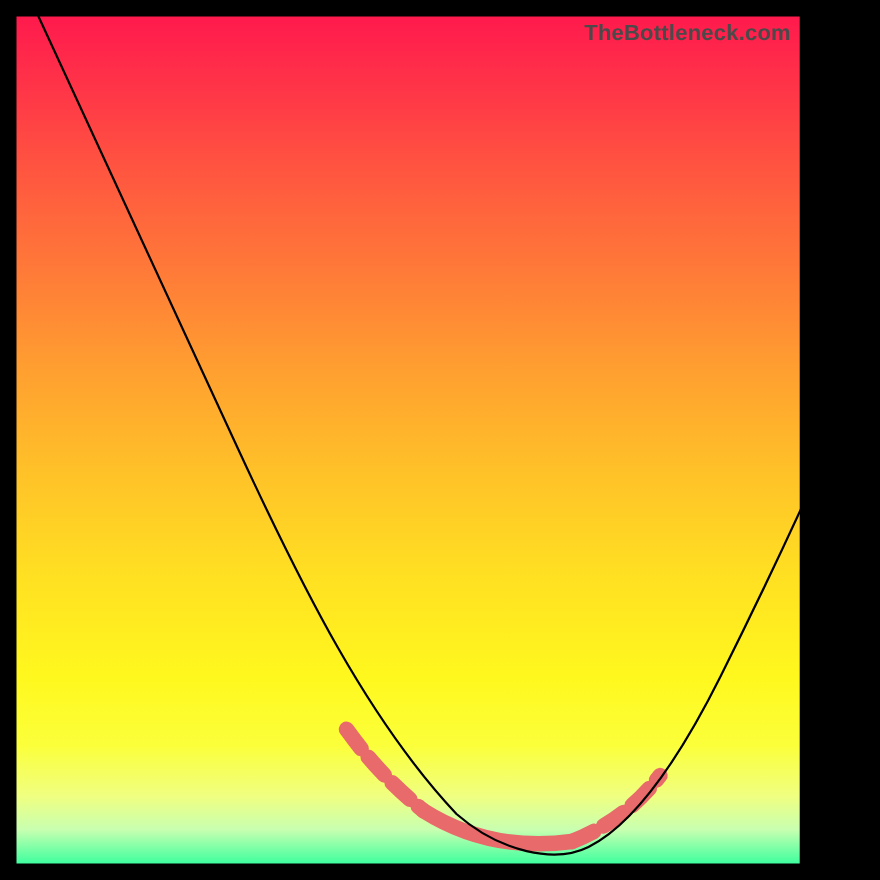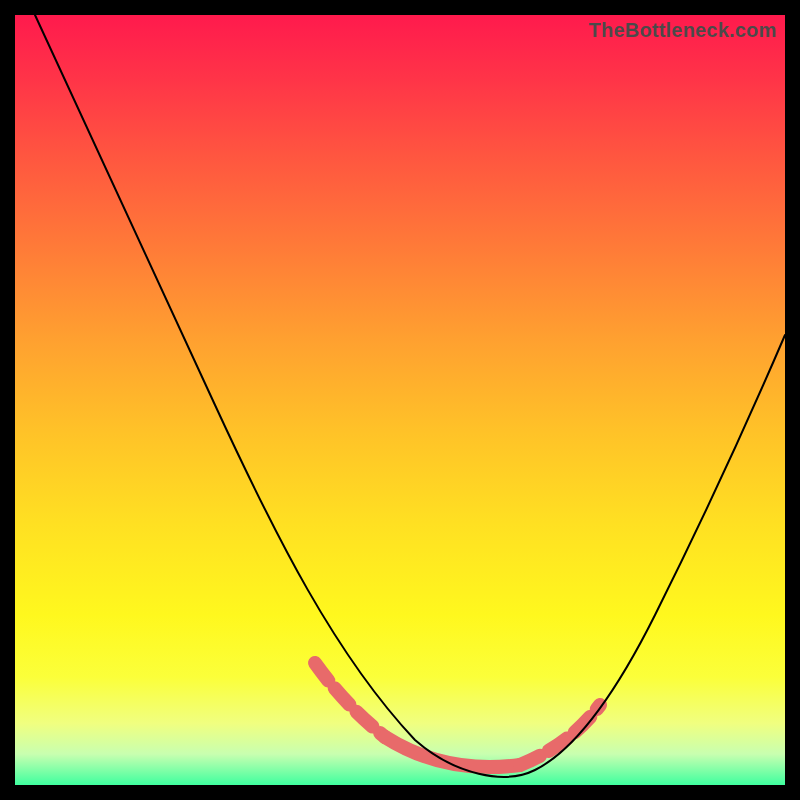--- a/index.html
+++ b/index.html
@@ -7,21 +7,21 @@
   .frame {
     position: relative;
     width: 800px;
     height: 800px;
     background: #000;
   }
   .plot-area {
     position: absolute;
     left: 15px;
     top: 15px;
-    width: 770px;
+    width: 712px;
     height: 770px;
     background: linear-gradient(to bottom,
       #ff1a4d 0%,
       #ff3348 8%,
       #ff5540 18%,
       #ff7a38 30%,
       #ffa030 42%,
       #ffc228 54%,
       #ffe022 66%,
       #fff81e 78%,

